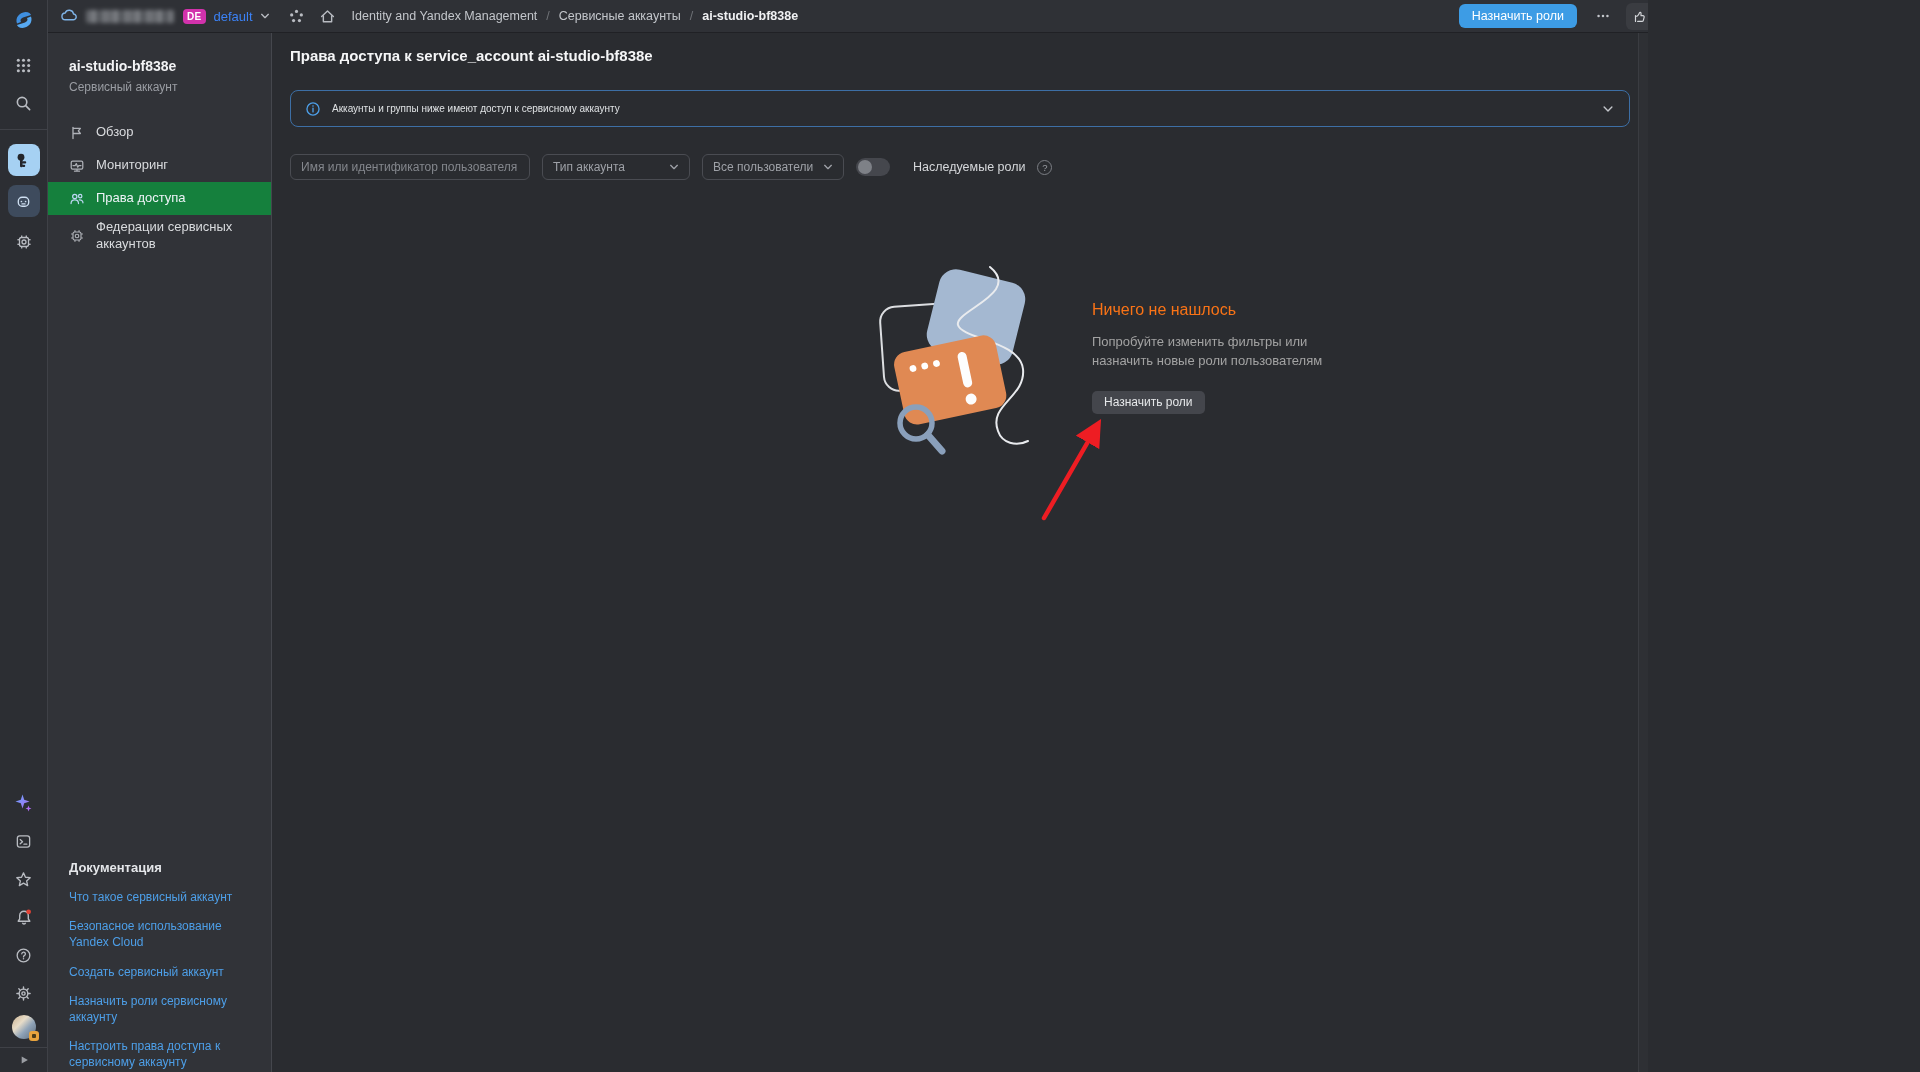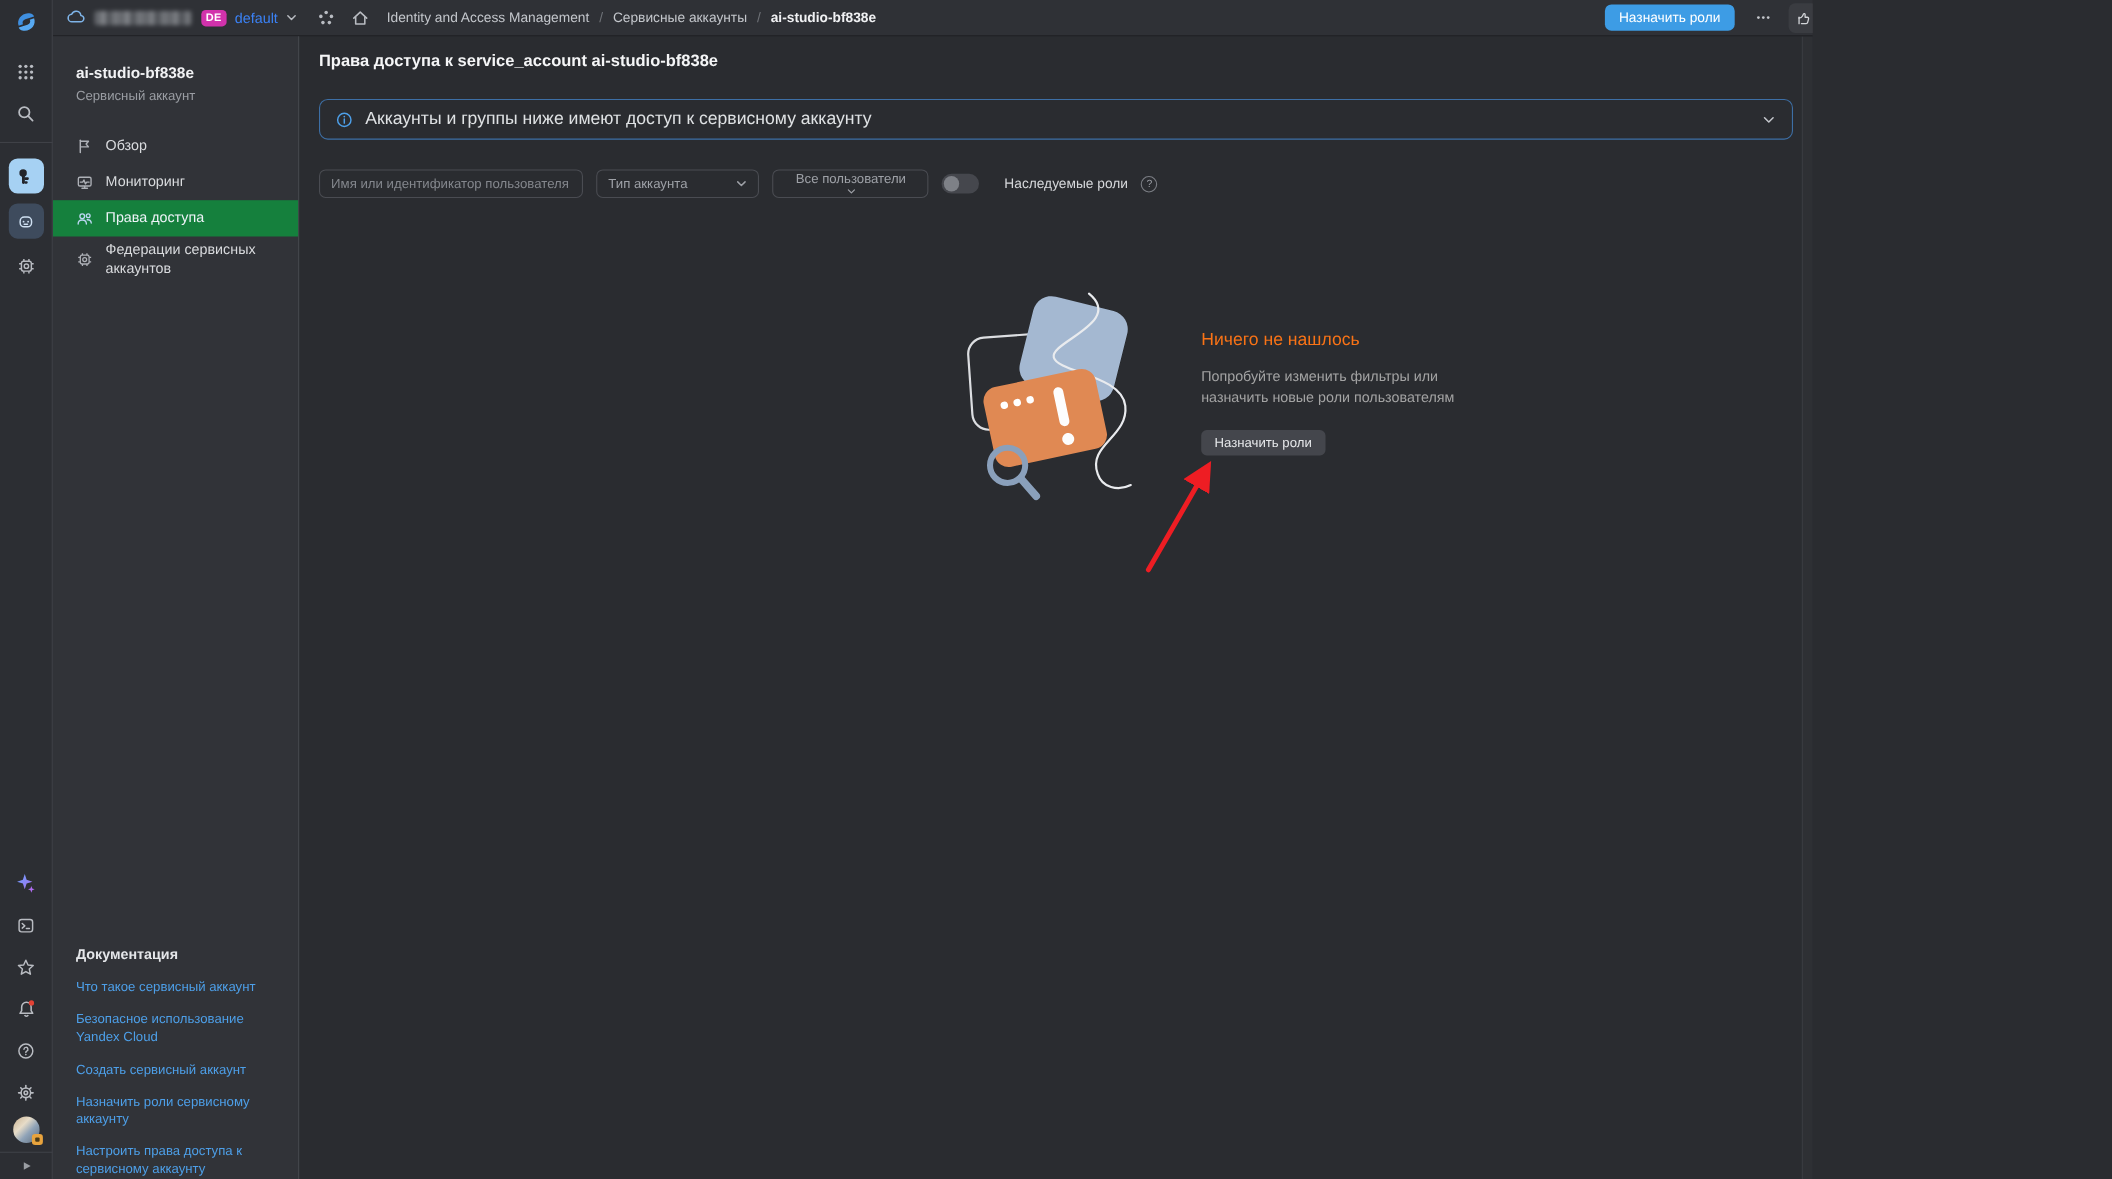--- a/index.html
+++ b/index.html
@@ -64,29 +64,29 @@
   .docs-h { font-size:13px; font-weight:bold; color:#e4e6e9; margin-bottom:14px; }
   .doc-link { display:block; font-size:12px; line-height:1.35; color:#4d9fe8; margin-bottom:13px;
               cursor:pointer; text-decoration:none; width:176px; }
 
   
   .main { position:absolute; left:272px; top:33px; right:0; bottom:0; background:#2a2c30; }
   .gutter { position:absolute; top:0; right:0; bottom:0; width:10px; background:#2e3034; border-left:1px solid #3a3c41; }
   .page-title { position:absolute; left:18px; top:14px; font-size:15px; font-weight:bold; color:#f5f6f7; }
   .banner { position:absolute; left:18px; right:18px; top:57px; height:37px; border:1px solid #3d6fa5;
             border-radius:8px; display:flex; align-items:center; padding:0 14px; cursor:pointer; }
-  .banner .txt { margin-left:11px; font-size:16px; color:#dfe2e4; }
+  .banner .txt { margin-left:11px; font-size:10px; color:#dfe2e4; }
   .banner .sp { flex:1; }
   .filters { position:absolute; left:18px; top:121px; display:flex; align-items:center; gap:12px; }
   .f-input { width:240px; height:26px; background:transparent; border:1px solid #4a4c52; border-radius:6px;
              color:#dfe2e4; font-size:12px; padding:0 10px; font-family:inherit; outline:none; }
   .f-input::placeholder { color:#84878d; }
   .f-select { height:26px; border:1px solid #4a4c52; border-radius:6px; display:flex; align-items:center;
               justify-content:space-between; padding:0 9px 0 10px; font-size:12px; color:#9ea1a7; cursor:pointer; }
-  .f-select.w1 { width:148px; } .f-select.w2 { width:142px;flex-direction:column; }
+  .f-select.w1 { width:148px; } .f-select.w2 { width:142px; }
   .toggle { width:34px; height:18px; border-radius:9px; background:#45474d; position:relative; cursor:pointer; }
   .toggle .knob { position:absolute; left:2px; top:2px; width:14px; height:14px; border-radius:50%; background:#7e8187; }
   .toggle-lbl { font-size:12.5px; color:#d6d8db; margin-left:11px; }
   .help-q { width:15px; height:15px; border-radius:50%; border:1px solid #7b7e84; color:#9a9da3; font-size:9.5px;
             display:flex; align-items:center; justify-content:center; cursor:pointer; }
 
   
   .illus { position:absolute; left:598px; top:230px; }
   .empty { position:absolute; left:820px; top:268px; width:330px; }
   .empty-h { font-size:16px; font-weight:normal; color:#f97316; }
@@ -248,21 +248,21 @@
           <circle cx="12.1" cy="13.3" r="1.7"></circle>
         </svg>
     </span>
     <span class="hdr-icon" style="margin-left:14px">
       <svg width="17" height="17" viewBox="0 0 18 18" fill="none" stroke="currentColor" stroke-width="1.5">
           <path d="M2.8 9 L9 3.2 15.2 9" stroke-linecap="round" stroke-linejoin="round"></path>
           <path d="M4.6 7.8 V14.6 h8.8 V7.8" stroke-linejoin="round"></path>
         </svg>
     </span>
     <span class="crumbs">
-      <span class="crumb">Identity and Access Management</span>
+      <span class="crumb">Identity and Yandex Management</span>
       <span class="crumb-sep">/</span>
       <span class="crumb">Сервисные аккаунты</span>
       <span class="crumb-sep">/</span>
       <span class="crumb last">ai-studio-bf838e</span>
     </span>
     <span class="hdr-spacer"></span>
     <button class="btn-primary">Назначить роли</button>
     <span class="hdr-more">
       <svg width="16" height="16" viewBox="0 0 18 18" fill="currentColor">
           <circle cx="4" cy="9" r="1.4"></circle>

